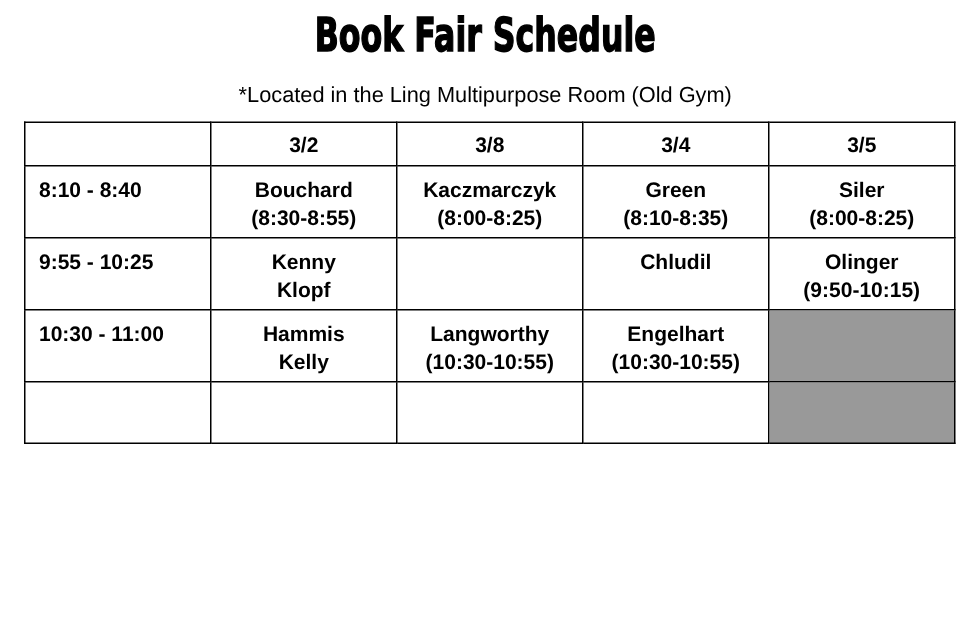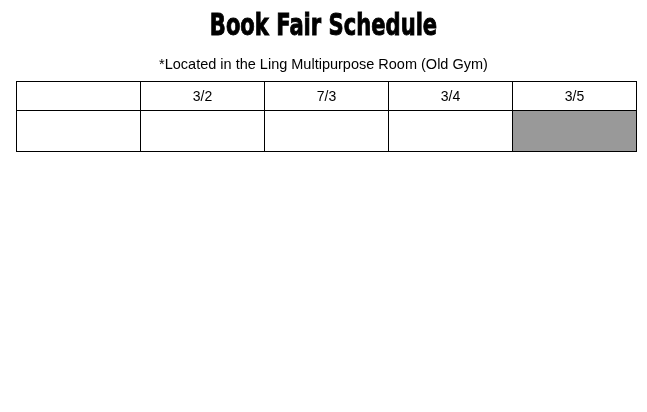--- a/index.html
+++ b/index.html
@@ -41,21 +41,21 @@
   table.schedule {
     position: absolute;
     top: 81px;
     left: 16px;
     width: 621px;
     border-collapse: collapse;
     table-layout: fixed;
   }
   .schedule th, .schedule td {
     border: 1.5px solid #000000;
-    font-weight: normal;
+    font-weight: bold;
     font-size: 14px;
     padding: 0;
     overflow: hidden;
   }
   .schedule thead tr {
     height: 29px;
   }
   .schedule th {
     text-align: center;
     vertical-align: middle;
@@ -84,26 +84,76 @@
 
 <div class="doc-title">Book Fair Schedule</div>
 
 <div class="doc-subtitle">*Located in the Ling Multipurpose Room (Old Gym)</div>
 
 <table class="schedule">
   <thead>
     <tr>
         <th></th>
         <th>3/2</th>
-        <th>7/3</th>
+        <th>3/8</th>
         <th>3/4</th>
         <th>3/5</th>
       </tr>
   </thead>
   <tbody>
+      <tr>
+        <td class="time-cell">8:10 - 8:40</td>
+        <td>
+          <div class="cell-line">Bouchard</div>
+          <div class="cell-line">(8:30-8:55)</div>
+        </td>
+        <td>
+          <div class="cell-line">Kaczmarczyk</div>
+          <div class="cell-line">(8:00-8:25)</div>
+        </td>
+        <td>
+          <div class="cell-line">Green</div>
+          <div class="cell-line">(8:10-8:35)</div>
+        </td>
+        <td>
+          <div class="cell-line">Siler</div>
+          <div class="cell-line">(8:00-8:25)</div>
+        </td>
+      </tr>
+      <tr>
+        <td class="time-cell">9:55 - 10:25</td>
+        <td>
+          <div class="cell-line">Kenny</div>
+          <div class="cell-line">Klopf</div>
+        </td>
+        <td></td>
+        <td>
+          <div class="cell-line">Chludil</div>
+        </td>
+        <td>
+          <div class="cell-line">Olinger</div>
+          <div class="cell-line">(9:50-10:15)</div>
+        </td>
+      </tr>
+      <tr>
+        <td class="time-cell">10:30 - 11:00</td>
+        <td>
+          <div class="cell-line">Hammis</div>
+          <div class="cell-line">Kelly</div>
+        </td>
+        <td>
+          <div class="cell-line">Langworthy</div>
+          <div class="cell-line">(10:30-10:55)</div>
+        </td>
+        <td>
+          <div class="cell-line">Engelhart</div>
+          <div class="cell-line">(10:30-10:55)</div>
+        </td>
+        <td class="shaded"></td>
+      </tr>
       <tr class="partial">
         <td class="time-cell"></td>
         <td></td>
         <td></td>
         <td></td>
         <td class="shaded"></td>
       </tr>
     </tbody>
 </table>
 

